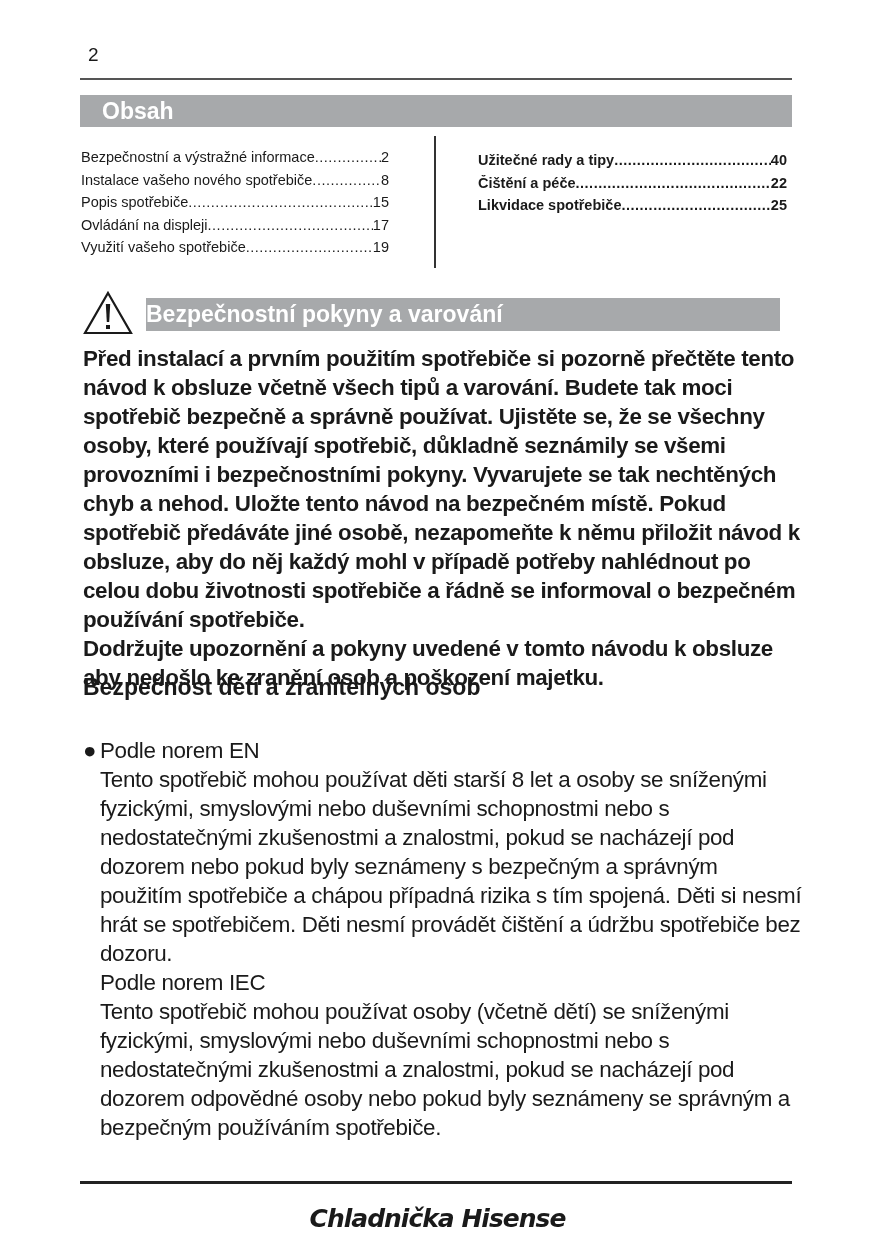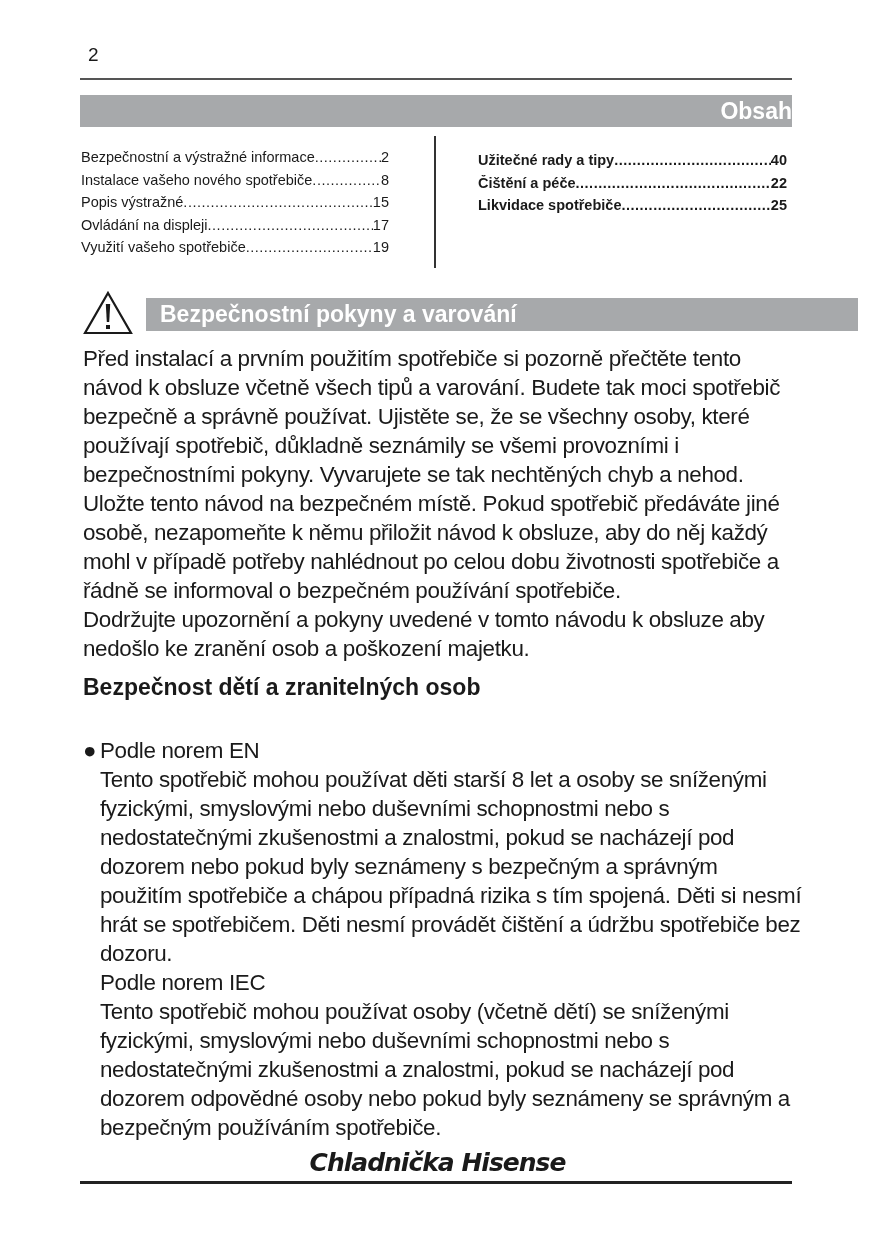--- a/index.html
+++ b/index.html
@@ -11,56 +11,56 @@
       position: absolute; left: 88px; top: 44px; font-size: 19px; color: #1a1a1a;
     }
     .top-rule {
       position: absolute; left: 80px; top: 78px; width: 712px; height: 0;
       border-top: 2px solid #555;
     }
     .section-bar {
       position: absolute; background: #a7a9ab; color: #ffffff;
       font-weight: bold; box-sizing: border-box;
     }
-    .toc-bar { left: 80px; top: 95px; width: 712px; height: 32px; font-size: 23px; padding: 3px 0 0 22px; text-align: right; }
+    .toc-bar { left: 80px; top: 95px; width: 712px; height: 32px; font-size: 23px; padding: 3px 0 0 22px; }
     .toc-col { position: absolute; font-size: 14.5px; }
     .toc-left { left: 81px; top: 149px; width: 308px; }
     .toc-right { left: 478px; top: 152px; width: 309px; font-weight: bold; }
     .toc-entry { display: flex; align-items: baseline; height: 22.5px; white-space: nowrap; overflow: hidden; }
     .toc-title { flex: 0 0 auto; }
     .toc-dots { flex: 1 1 auto; overflow: hidden; white-space: nowrap; letter-spacing: 0.5px; }
     .toc-dots::before { content: "................................................................................................................"; }
     .toc-page { flex: 0 0 auto; }
     .toc-divider {
       position: absolute; left: 434px; top: 136px; width: 0; height: 132px;
       border-left: 2px solid #333;
     }
     .warning-icon { position: absolute; left: 82px; top: 290px; width: 52px; height: 46px; }
-    .safety-bar { left: 146px; top: 298px; width: 712px; height: 33px; font-size: 23px; padding: 3px 0 0 14px; }
+    .safety-bar { left: 146px; top: 298px; width: 634px; height: 33px; font-size: 23px; padding: 3px 0 0 0; }
     .body-text {
       position: absolute; left: 83px; top: 344px; width: 720px;
-      font-size: 22.4px; line-height: 29px; letter-spacing: -0.35px; color: #1a1a1a;
+      font-size: 22.4px; line-height: 29px; letter-spacing: -0.35px; color: #1a1a1a; font-weight: bold;
     }
     .body-text p { margin: 0; }
     .subheading {
       position: absolute; left: 83px; top: 674px; font-size: 23px; font-weight: bold; color: #1a1a1a;
     }
     .bullet-block {
       position: absolute; left: 83px; top: 736px; width: 720px;
       font-size: 22.4px; line-height: 29px; letter-spacing: -0.35px;
     }
     .bullet-dot { position: absolute; left: 0; top: 0; }
     .bullet-content { margin-left: 17px; }
     .bullet-content p { margin: 0; }
     .bottom-rule {
       position: absolute; left: 80px; top: 1181px; width: 712px; height: 0;
       border-top: 3px solid #222;
     }
     .footer-brand {
-      position: absolute; left: 0; width: 875px; top: 1148px; text-align: center;
+      position: absolute; left: 0; width: 875px; top: 1204px; text-align: center;
       font-family: "DejaVu Sans", sans-serif; font-weight: bold; font-style: italic;
       font-size: 25px; letter-spacing: -1px; color: #1a1a1a;
     }
   </style>
 </head>
 <body>
 
 <div class="page-number">2</div>
 <div class="top-rule"></div>
 
@@ -71,21 +71,21 @@
     <span class="toc-title">Bezpečnostní a výstražné informace</span>
       <span class="toc-dots"></span>
       <span class="toc-page">2</span>
   </div>
   <div class="toc-entry">
     <span class="toc-title">Instalace vašeho nového spotřebiče</span>
       <span class="toc-dots"></span>
       <span class="toc-page">8</span>
   </div>
   <div class="toc-entry">
-    <span class="toc-title">Popis výstražné</span>
+    <span class="toc-title">Popis spotřebiče</span>
       <span class="toc-dots"></span>
       <span class="toc-page">15</span>
   </div>
   <div class="toc-entry">
     <span class="toc-title">Ovládání na displeji</span>
       <span class="toc-dots"></span>
       <span class="toc-page">17</span>
   </div>
   <div class="toc-entry">
     <span class="toc-title">Využití vašeho spotřebiče</span>

